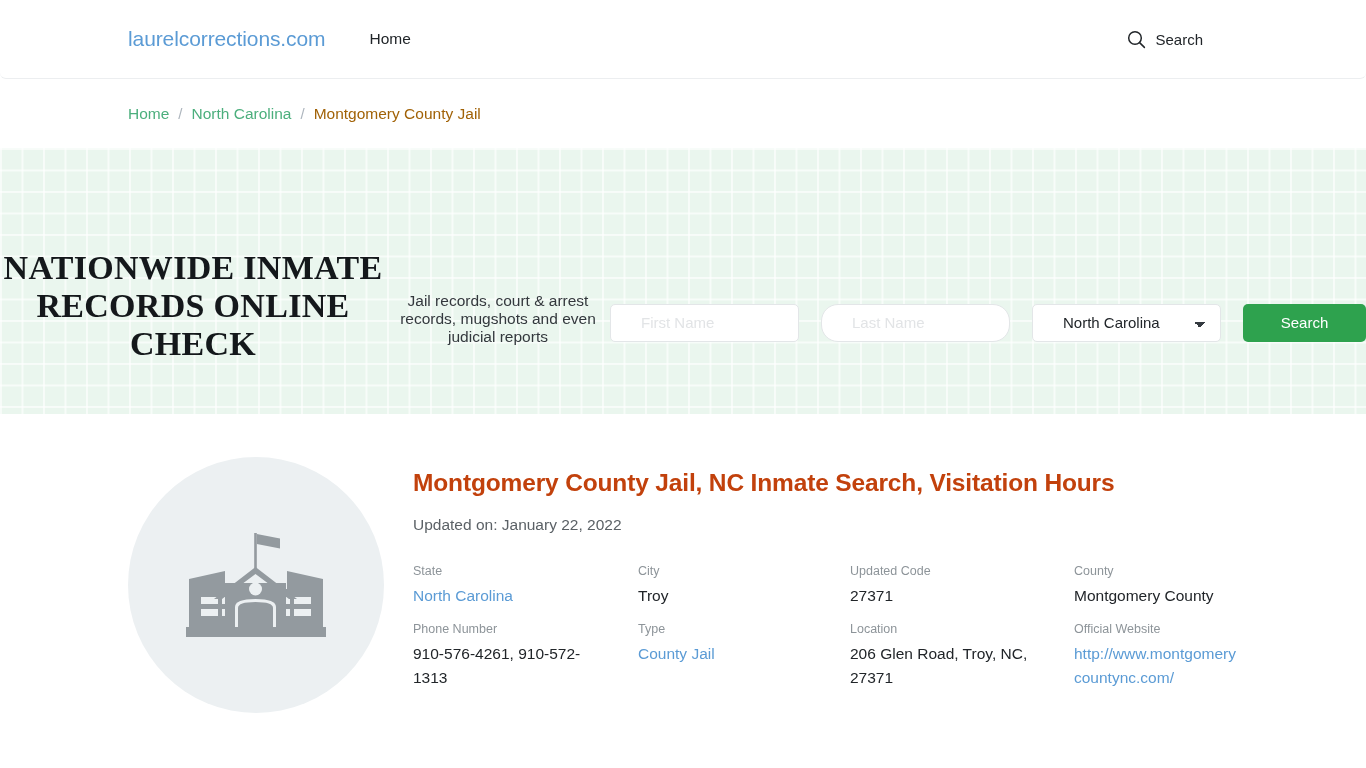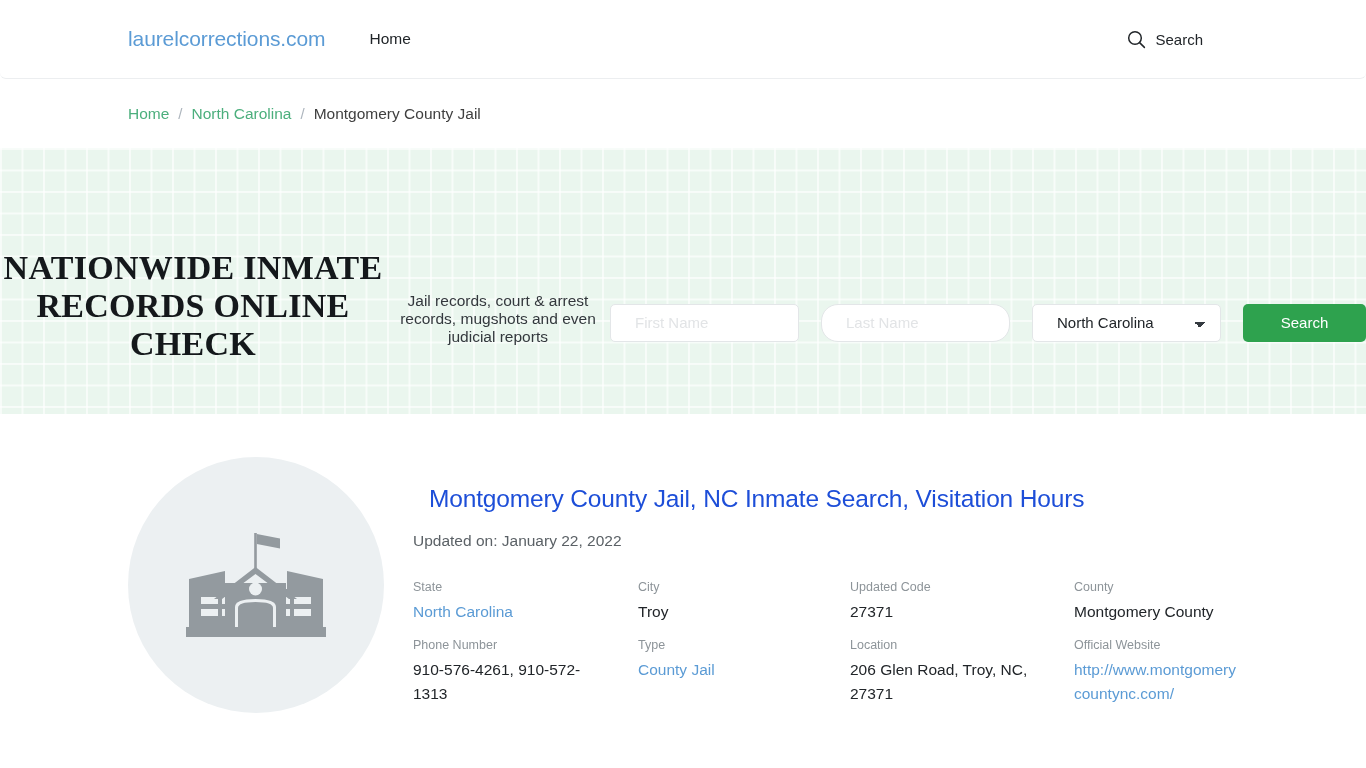--- a/index.html
+++ b/index.html
@@ -59,21 +59,21 @@
     display: flex;
     align-items: center;
     padding: 0 128px;
     background: #fff;
   }
   .crumb {
     font-size: 15.5px;
     color: #4caf7d;
     text-decoration: none;
   }
-  .crumb.active { color: #404040; }
+  .crumb.active { color: #a16207; }
   .crumb-sep {
     color: #adb5bd;
     font-size: 15px;
     margin: 0 9px;
   }
 
   
   .hero {
     height: 266px;
     background-color: #eaf6ee;
@@ -107,21 +107,21 @@
     gap: 22px;
     margin-top: 34px;
   }
   .field {
     height: 38px;
     border: 1px solid #e3e6e8;
     border-radius: 5px;
     background: #fff;
     font-size: 15px;
     font-family: "Liberation Sans", sans-serif;
-    padding: 0 24px;
+    padding: 0 30px;
     color: #212529;
     outline: none;
   }
   .field::placeholder { color: #e2e4e6; }
   .field-first { width: 189px; }
   .field-last  { width: 189px; border-radius: 17px; }
   .field-state {
     width: 189px;
     -webkit-appearance: none;
     appearance: none;
@@ -166,23 +166,23 @@
     background: #ecf0f2;
     display: flex;
     align-items: center;
     justify-content: center;
   }
   .avatar svg { display: block; }
 
   .info-col { flex: 1 1 auto; padding-top: 12px; }
   .entity-title {
     font-size: 24.5px;
-    font-weight: 400;
-    color: #1d4ed8;
-    margin: 16px;
+    font-weight: 700;
+    color: #c2410c;
+    margin: 0;
     letter-spacing: -0.15px;
   }
   .updated {
     font-size: 15.5px;
     color: #5b6166;
     margin: 19px 0 0 0;
   }
   .info-grid {
     margin-top: 28px;
     display: grid;

